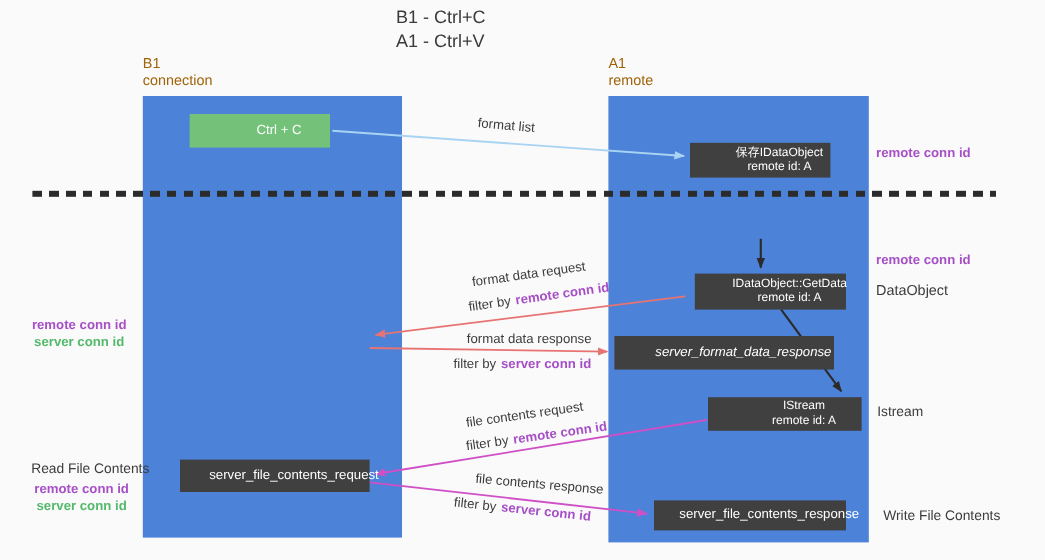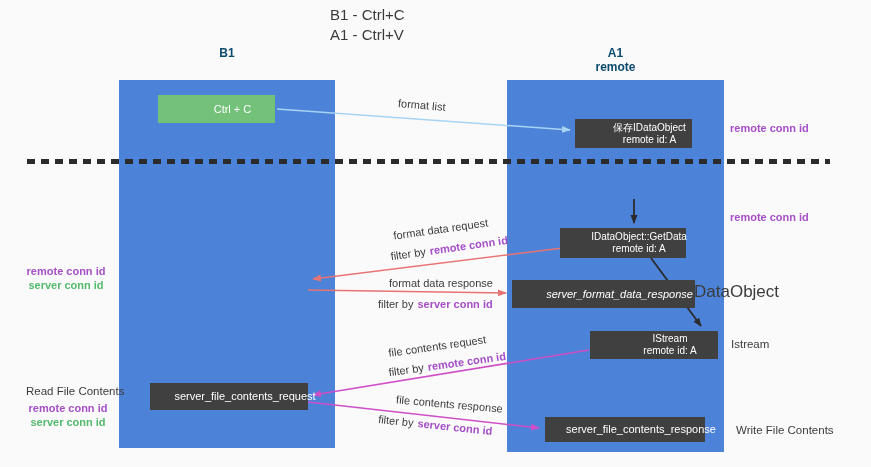--- a/index.html
+++ b/index.html
@@ -7,21 +7,21 @@
   .stage {
     position:relative; width:871px; height:467px; background:#fafafa;
     overflow:hidden; color:#3c3c3c;
   }
   .abs { position:absolute; }
   .title {
     left:330px; top:5px; width:210px; 
     font-size:15px; line-height:20px; color:#3a3a3a; z-index:5;
   }
   .col-header {
-    top:46px; text-align:center; font-size:12px; line-height:14px; color:#0c4a6e; z-index:5;font-weight:bold;
+    top:46px; text-align:left; font-size:12px; line-height:14px; color:#a16207; z-index:5;
   }
   .column { background:#4c82d8; z-index:1; }
   .col-left { left:119px; top:80px; width:216px; height:368px; }
   .col-right { left:507px; top:80px; width:217px; height:372px; }
   .dashline {
     left:27px; top:159px; width:803px; height:5px; z-index:2;
     background:repeating-linear-gradient(to right, #2b2b2b 0 8px, transparent 8px 14px);
   }
   svg.overlay { position:absolute; left:0; top:0; z-index:2; pointer-events:none; }
   .node {
@@ -46,20 +46,21 @@
 
 <div class="stage">
 
   <div class="abs title">
     <div>B1 - Ctrl+C</div>
     <div>A1 - Ctrl+V</div>
   </div>
 
   <div class="abs col-header" style="left:119px;width:216px;">
     <div>B1</div>
+    <div>connection</div>
   </div>
   <div class="abs col-header" style="left:507px;width:217px;">
     <div>A1</div>
     <div>remote</div>
   </div>
 
   <div class="abs column col-left"></div>
   <div class="abs column col-right"></div>
 
   <div class="abs dashline"></div>
@@ -91,21 +92,21 @@
   <div class="abs node green" style="left:158px;top:95px;width:117px;height:28px;">
     <span>Ctrl + C</span>
   </div>
 
   <div class="abs node orange small" style="left:575px;top:119px;width:117px;height:29px;">
     <span>保存IDataObject</span>
     <span>remote id: A</span>
   </div>
 
 
-  <div class="abs node orange small" style="left:560px;top:228px;width:126px;height:30px;">
+  <div class="abs node orange small" style="left:579px;top:228px;width:126px;height:30px;">
     <span>IDataObject::GetData</span>
     <span>remote id: A</span>
   </div>
 
 
   <div class="abs node orange" style="left:512px;top:280px;width:183px;height:28px;font-style:italic;">
     <span>server_format_data_response</span>
   </div>
 
   <div class="abs node orange small" style="left:590px;top:331px;width:128px;height:28px;">
@@ -138,21 +139,21 @@
     <span class="prefix">filter by</span><span class="purple">remote conn id</span>
   </div>
 
   <div class="abs lbl dark rot-dn" style="left:396px;top:398px;">file contents response</div>
   <div class="abs lbl rot-dn2" style="left:378px;top:419px;">
     <span class="prefix">filter by</span><span class="purple">server conn id</span>
   </div>
 
   <div class="abs lbl purple" style="left:730px;top:122px;">remote conn id</div>
   <div class="abs lbl purple" style="left:730px;top:211px;">remote conn id</div>
-  <div class="abs lbl dark" style="left:694px;top:235px;font-size:17px;margin-top:47px;">DataObject</div>
+  <div class="abs lbl dark" style="left:730px;top:235px;font-size:12px;">DataObject</div>
   <div class="abs lbl dark" style="left:731px;top:338px;font-size:11.5px;">Istream</div>
   <div class="abs lbl dark" style="left:736px;top:424px;font-size:11.5px;">Write File Contents</div>
 
   <div class="abs lbl side-group" style="left:24px;top:264px;width:84px;">
     <div class="purple">remote conn id</div>
     <div class="greentx">server conn id</div>
   </div>
 
   <div class="abs lbl dark" style="left:26px;top:385px;font-size:11.5px;">Read File Contents</div>
   <div class="abs lbl side-group" style="left:26px;top:401px;width:84px;">

